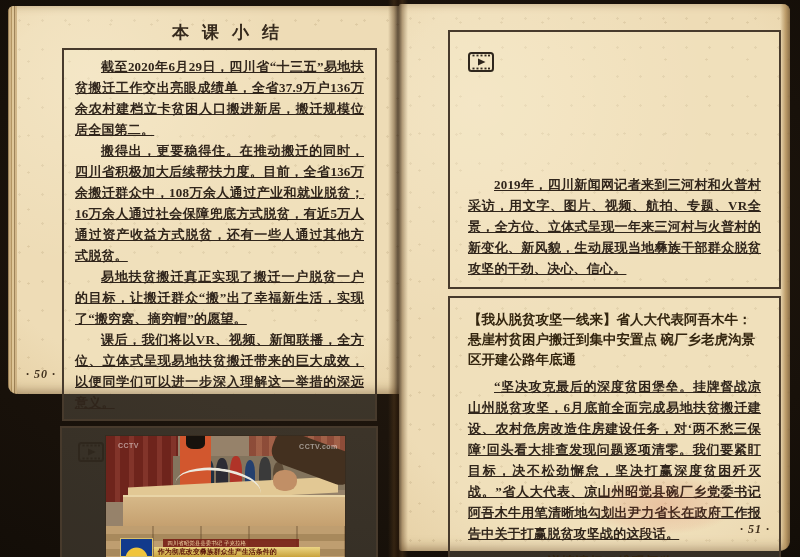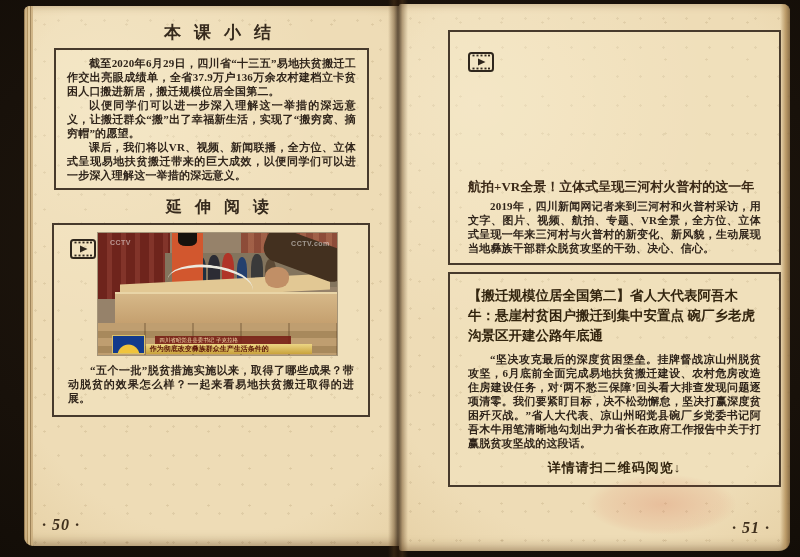--- a/index.html
+++ b/index.html
@@ -8,39 +8,39 @@
     font-family:"Liberation Serif","DejaVu Serif",serif;color:#2e241b;}
   .page{position:absolute;
     background:
       radial-gradient(circle at 20% 18%, rgba(255,248,226,.30), transparent 42%),
       radial-gradient(rgba(122,92,44,.14) 1px, transparent 1.4px),
       radial-gradient(rgba(92,64,30,.10) 1px, transparent 1.3px),
       radial-gradient(118% 104% at 50% 44%, #eedcb6 52%, #e5cfa3 72%, #d2b686 89%, #b2945f 100%);
     background-size:auto,41px 37px,23px 29px,auto;
     box-shadow:inset 0 -8px 12px -6px rgba(92,62,28,.55), inset 0 5px 9px -5px rgba(122,90,48,.45);
   }
-  .page-left{left:24px;top:6px;width:387px;height:540px;border-radius:6px 2px 2px 10px;}
+  .page-left{left:8px;top:6px;width:387px;height:388px;border-radius:6px 2px 2px 10px;padding-left:24px;}
   .page-right{left:399px;top:4px;width:391px;height:547px;border-radius:2px 8px 12px 3px;}
   .page-left::before{content:"";position:absolute;left:0;top:0;bottom:0;width:9px;
     background:repeating-linear-gradient(90deg,#8a6d42 0 1px,#c9ac7c 1px 3px,#a5854f 3px 4px,#dcc291 4px 6px);
     opacity:.8;border-radius:6px 0 0 10px;}
   .page-right::after{content:"";position:absolute;right:0;top:0;bottom:0;width:10px;
     background:linear-gradient(90deg,transparent,#b5935f 55%,#7c5f38 100%);opacity:.85;border-radius:0 8px 12px 0;}
   .spine{position:absolute;left:388px;top:0;width:20px;height:557px;
     background:linear-gradient(90deg,transparent 0%,rgba(88,60,28,.45) 30%,rgba(40,24,10,.72) 50%,rgba(96,66,32,.4) 72%,transparent 100%);}
   .red-smudge{position:absolute;right:28px;bottom:6px;width:250px;height:90px;pointer-events:none;
     background:radial-gradient(closest-side at 60% 55%, rgba(205,72,50,.20), rgba(205,72,50,.07) 60%, transparent 75%);}
 
   .ptitle{margin:16px 0 0;text-align:center;font-size:17px;font-weight:bold;color:#35291c;
     letter-spacing:13px;padding-left:13px;line-height:22px;}
   .ptitle.small{font-size:16px;margin-top:6px;}
   .box{border:2px solid #473a2c;background:rgba(255,246,222,.14);}
   .box1{margin:4px 0 0 30px;width:289px;padding:6px 11px 6px;}
-  .bodytext{font-size:11px;line-height:14px;text-align:justify;margin:0;font-weight:bold;
-    letter-spacing:.2px;color:#30251b;}
+  .bodytext{font-size:13px;line-height:21px;text-align:justify;margin:0;font-weight:bold;
+    letter-spacing:.2px;color:#30251b;text-decoration:underline;}
   .indent{text-indent:2em;}
   .box2{position:relative;margin:5px 0 0 28px;width:314px;padding:6px 0 10px;}
   .vidrow{position:relative;height:126px;margin:2px 0 4px;}
   .film-icon{position:absolute;}
   .film-icon svg{display:block;}
   .cap{font-size:12.5px;font-weight:bold;margin:6px 14px 3px;color:#3a2816;letter-spacing:.3px;}
   .box2 .bodytext{margin:0 14px;}
 
   
   .thumb-news{position:absolute;left:44px;top:0;width:239px;height:122px;overflow:hidden;
@@ -110,39 +110,39 @@
 
   .boxA{position:relative;margin:26px 0 0 49px;width:329px;padding:8px 0 8px;}
   .boxA .vidrow{height:128px;}
   .h-aerial{font-size:13px;font-weight:bold;margin:8px 18px 3px;color:#3a2816;}
   .boxA .bodytext{margin:0 18px;}
   .boxB{position:relative;margin:7px 0 0 49px;width:329px;padding:10px 0 8px;}
   .h-frontline{font-size:13.5px;line-height:20px;font-weight:bold;margin:2px 18px 6px;color:#33250f;}
   .boxB .bodytext{margin:0 18px;}
   .qr-note{text-align:center;font-size:13px;font-weight:bold;margin-top:9px;color:#33250f;letter-spacing:1px;}
 
-  .pagenum{position:absolute;font-size:16px;font-weight:bold;font-style:italic;color:#40301d;letter-spacing:1px;}
+  .pagenum{position:absolute;font-size:12px;font-weight:bold;font-style:italic;color:#40301d;letter-spacing:1px;}
   .pn-left{left:18px;bottom:12px;}
   .pn-right{right:20px;bottom:14px;}
 </style>
 </head>
 <body>
 
 <div class="scene">
 
   <div class="page page-left">
     <h1 class="ptitle">本课小结</h1>
 
     <div class="box box1">
       <p class="bodytext indent">截至2020年6月29日，四川省“十三五”易地扶贫搬迁工作交出亮眼成绩单，全省37.9万户136万余农村建档立卡贫困人口搬进新居，搬迁规模位居全国第二。</p>
-      <p class="bodytext indent">以便同学们可以进一步深入理解这一举措的深远意义，让搬迁群众“搬”出了幸福新生活，实现了“搬穷窝、摘穷帽”的愿望。</p>
+      <p class="bodytext indent">搬得出，更要稳得住。在推动搬迁的同时，四川省积极加大后续帮扶力度。目前，全省136万余搬迁群众中，108万余人通过产业和就业脱贫；16万余人通过社会保障兜底方式脱贫，有近5万人通过资产收益方式脱贫，还有一些人通过其他方式脱贫。</p>
+      <p class="bodytext indent">易地扶贫搬迁真正实现了搬迁一户脱贫一户的目标，让搬迁群众“搬”出了幸福新生活，实现了“搬穷窝、摘穷帽”的愿望。</p>
       <p class="bodytext indent">课后，我们将以VR、视频、新闻联播，全方位、立体式呈现易地扶贫搬迁带来的巨大成效，以便同学们可以进一步深入理解这一举措的深远意义。</p>
     </div>
 
-    <h2 class="ptitle small">延伸阅读</h2>
 
     <div class="box box2">
       <div class="vidrow">
         <span class="film-icon" style="left:16px;top:6px;">
           <svg width="26" height="20" viewBox="0 0 26 20">
             <rect x="1" y="1" width="24" height="18" rx="2.5" fill="none" stroke="#2f271d" stroke-width="2"></rect>
             <g fill="#2f271d">
               <rect x="4.5" y="2.6" width="2" height="1.8"></rect>
                 <rect x="8.5" y="2.6" width="2" height="1.8"></rect>
               <rect x="12.5" y="2.6" width="2" height="1.8"></rect>
@@ -204,26 +204,25 @@
               <rect x="4.5" y="15.6" width="2" height="1.8"></rect>
                 <rect x="8.5" y="15.6" width="2" height="1.8"></rect>
               <rect x="12.5" y="15.6" width="2" height="1.8"></rect>
                 <rect x="16.5" y="15.6" width="2" height="1.8"></rect>
               <rect x="20" y="15.6" width="2" height="1.8"></rect>
               <polygon points="10,6.5 17.5,10 10,13.5"></polygon>
             </g>
           </svg>
         </span>
       </div>
-      <h3 class="h-aerial">航拍+VR全景！立体式呈现三河村火普村的这一年</h3>
       <p class="bodytext indent">2019年，四川新闻网记者来到三河村和火普村采访，用文字、图片、视频、航拍、专题、VR全景，全方位、立体式呈现一年来三河村与火普村的新变化、新风貌，生动展现当地彝族干部群众脱贫攻坚的干劲、决心、信心。</p>
     </div>
 
     <div class="box boxB">
-      <h3 class="h-frontline">【搬迁规模位居全国第二】省人大代表阿吾木牛：悬崖村贫困户搬迁到集中安置点 碗厂乡老虎沟景区开建公路年底通</h3>
+      <h3 class="h-frontline">【我从脱贫攻坚一线来】省人大代表阿吾木牛：悬崖村贫困户搬迁到集中安置点 碗厂乡老虎沟景区开建公路年底通</h3>
       <p class="bodytext indent">“坚决攻克最后的深度贫困堡垒。挂牌督战凉山州脱贫攻坚，6月底前全面完成易地扶贫搬迁建设、农村危房改造住房建设任务，对‘两不愁三保障’回头看大排查发现问题逐项清零。我们要紧盯目标，决不松劲懈怠，坚决打赢深度贫困歼灭战。”省人大代表、凉山州昭觉县碗厂乡党委书记阿吾木牛用笔清晰地勾划出尹力省长在政府工作报告中关于打赢脱贫攻坚战的这段话。</p>
       <div class="qr-note">详情请扫二维码阅览↓</div>
     </div>
 
     <div class="red-smudge"></div>
     <div class="pagenum pn-right">· 51 ·</div>
   </div>
 
   <div class="spine"></div>
 </div>

